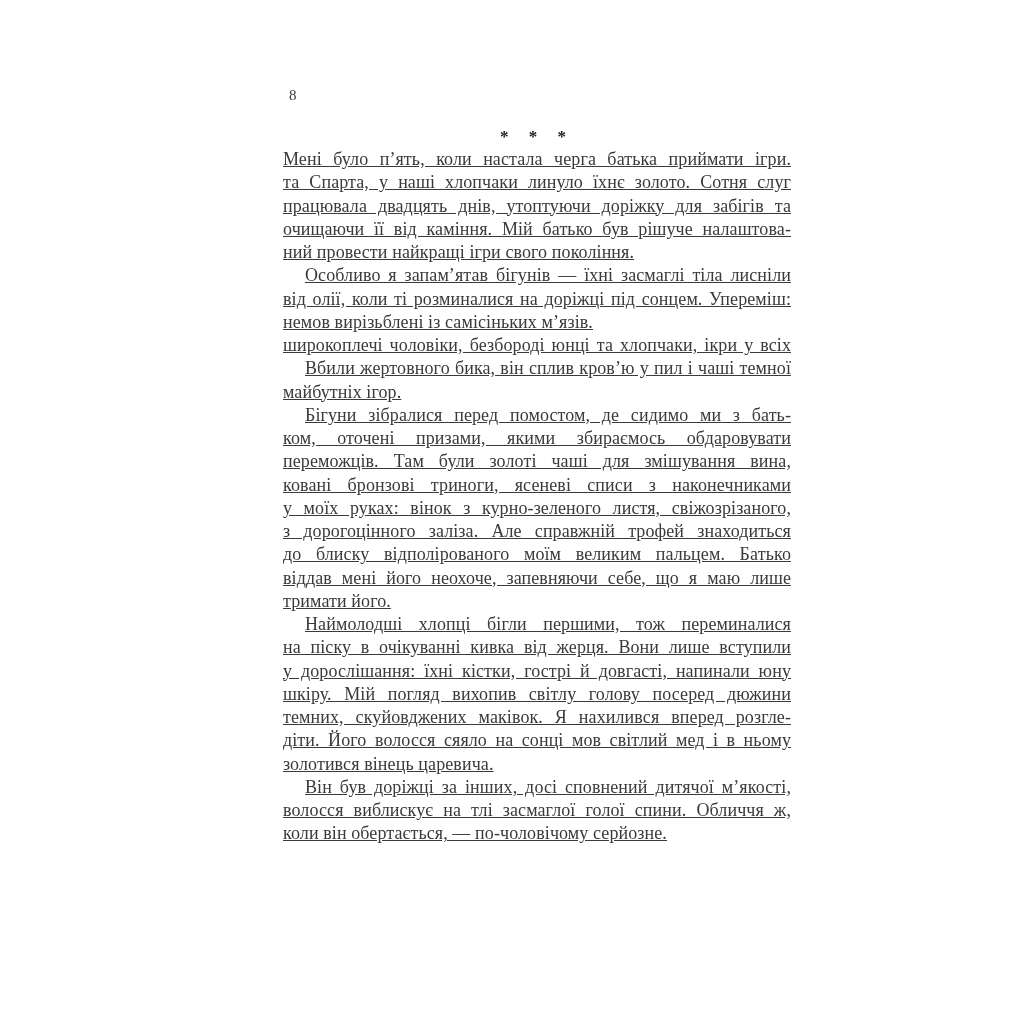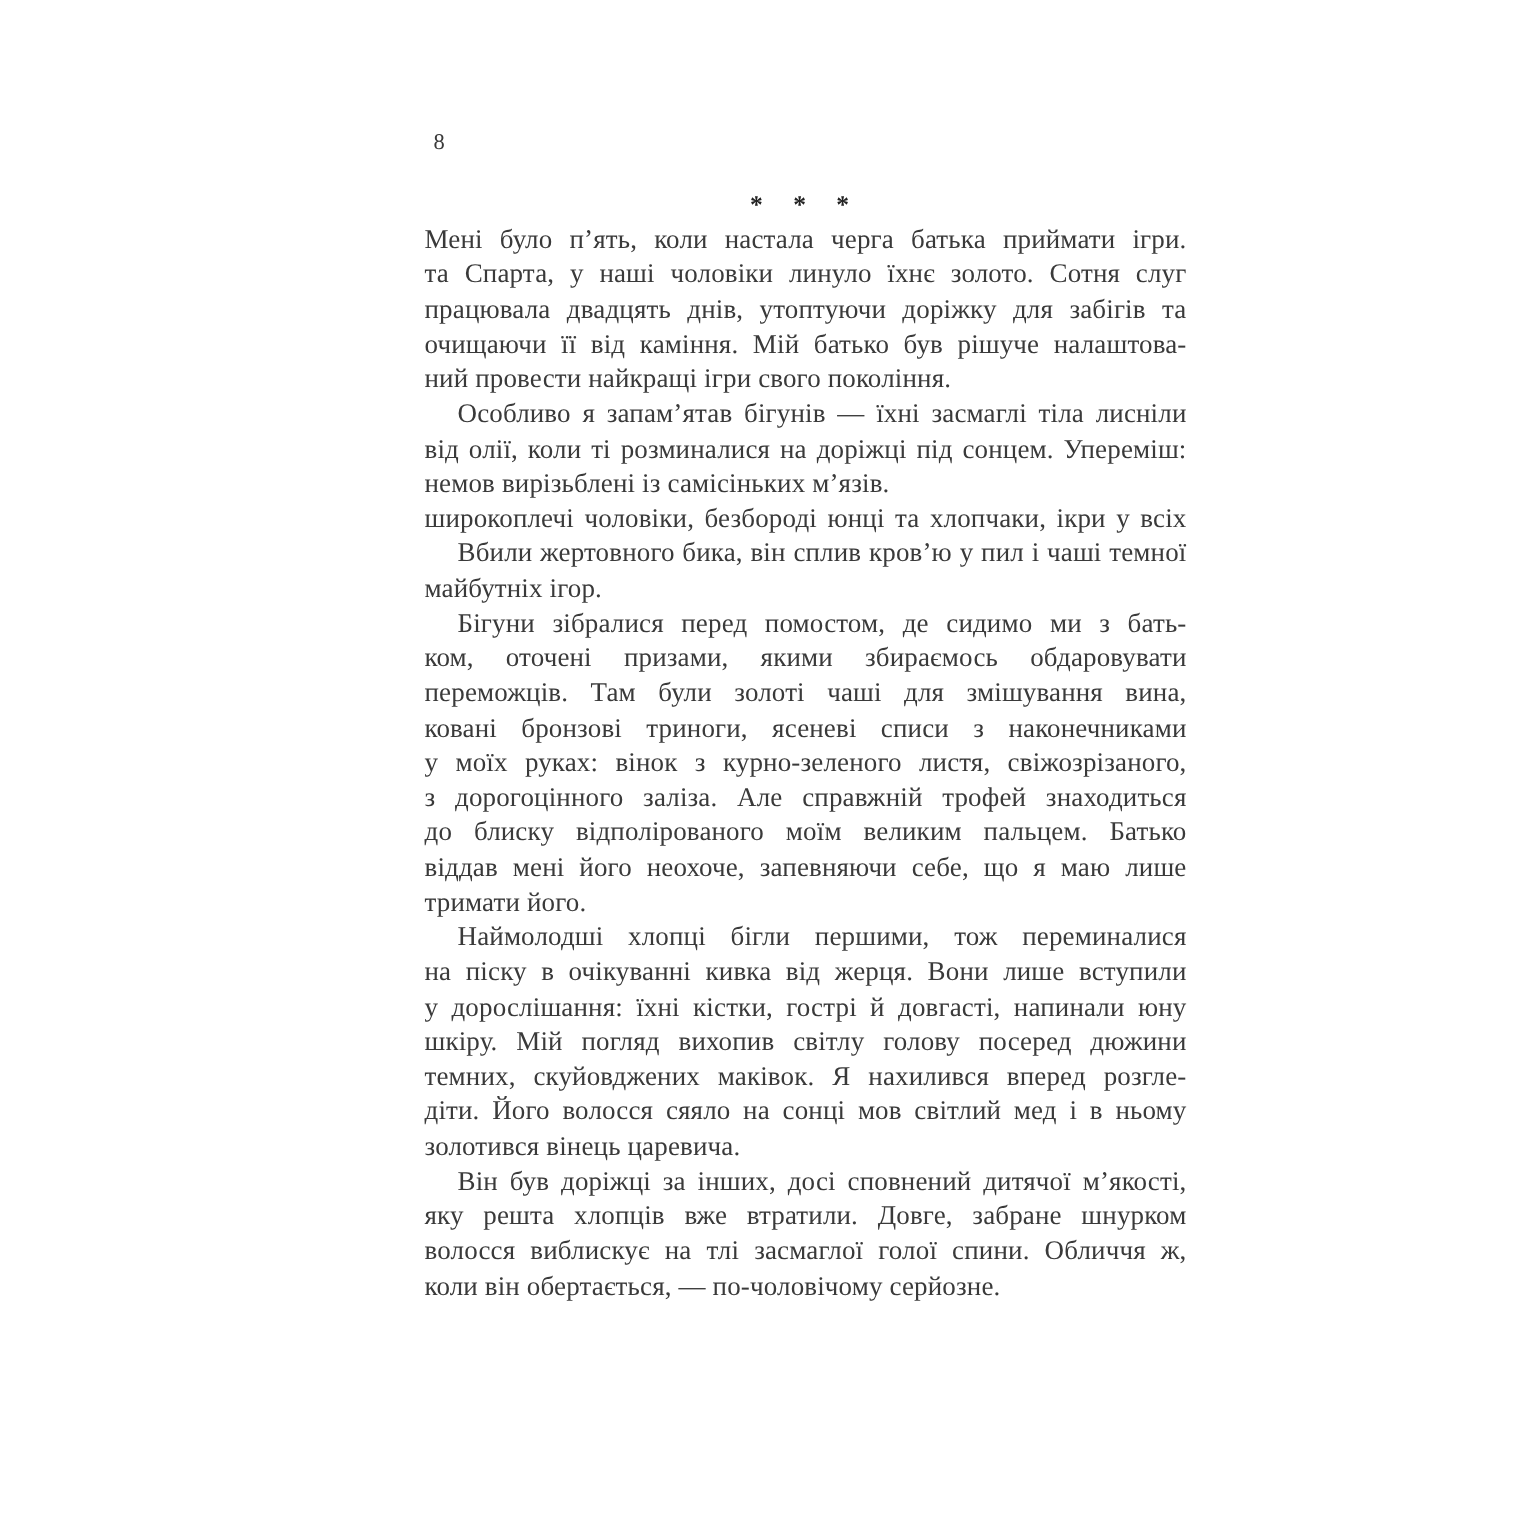--- a/index.html
+++ b/index.html
@@ -66,24 +66,24 @@
   .line.indent {
     text-indent: 22px;
   }
 </style>
 </head>
 <body style="background: rgb(255, 255, 255);">
 
 <div class="book-page">
   <div class="page-number">8</div>
   <div class="separator">* * *</div>
-  <div class="text-column" id="text-column" style="color: rgb(58, 58, 58);">
+  <div class="text-column" id="text-column" style="color: rgb(58, 58, 58); text-decoration: underline;">
       <div class="para">
         <div class="line">Мені було п’ять, коли настала черга батька приймати ігри.</div>
-        <div class="line">та Спарта, у наші чоловіки линуло їхнє золото. Сотня слуг</div>
+        <div class="line">та Спарта, у наші хлопчаки линуло їхнє золото. Сотня слуг</div>
         <div class="line">працювала двадцять днів, утоптуючи доріжку для забігів та</div>
         <div class="line">очищаючи її від каміння. Мій батько був рішуче налаштова-</div>
         <div class="line last">ний провести найкращі ігри свого покоління.</div>
       </div>
       <div class="para">
         <div class="line indent">Особливо я запам’ятав бігунів — їхні засмаглі тіла лисніли</div>
         <div class="line">від олії, коли ті розминалися на доріжці під сонцем. Упереміш:</div>
         <div class="line last">немов вирізьблені із самісіньких м’язів.</div>
         <div class="line">широкоплечі чоловіки, безбороді юнці та хлопчаки, ікри у всіх</div>
       </div>
@@ -106,18 +106,17 @@
         <div class="line indent">Наймолодші хлопці бігли першими, тож переминалися</div>
         <div class="line">на піску в очікуванні кивка від жерця. Вони лише вступили</div>
         <div class="line">у дорослішання: їхні кістки, гострі й довгасті, напинали юну</div>
         <div class="line">шкіру. Мій погляд вихопив світлу голову посеред дюжини</div>
         <div class="line">темних, скуйовджених маківок. Я нахилився вперед розгле-</div>
         <div class="line">діти. Його волосся сяяло на сонці мов світлий мед і в ньому</div>
         <div class="line last">золотився вінець царевича.</div>
       </div>
       <div class="para">
         <div class="line indent">Він був доріжці за інших, досі сповнений дитячої м’якості,</div>
-        <div class="line">яку решта хлопців вже втратили. Довге, забране шнурком</div>
         <div class="line">волосся виблискує на тлі засмаглої голої спини. Обличчя ж,</div>
         <div class="line last">коли він обертається, — по-чоловічому серйозне.</div>
       </div>
     </div>
 </div>
 
 </body></html>

